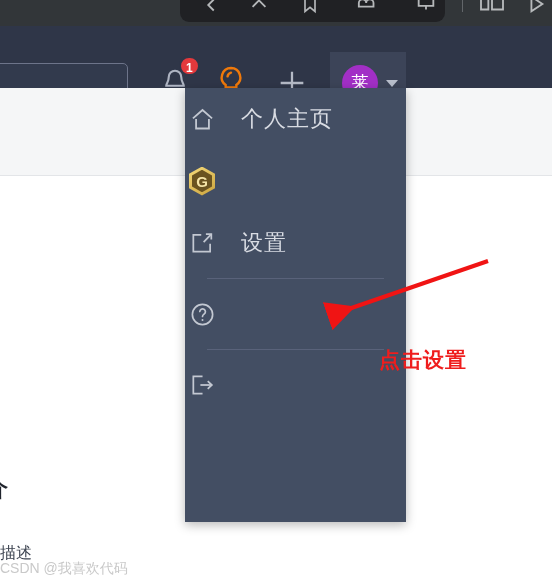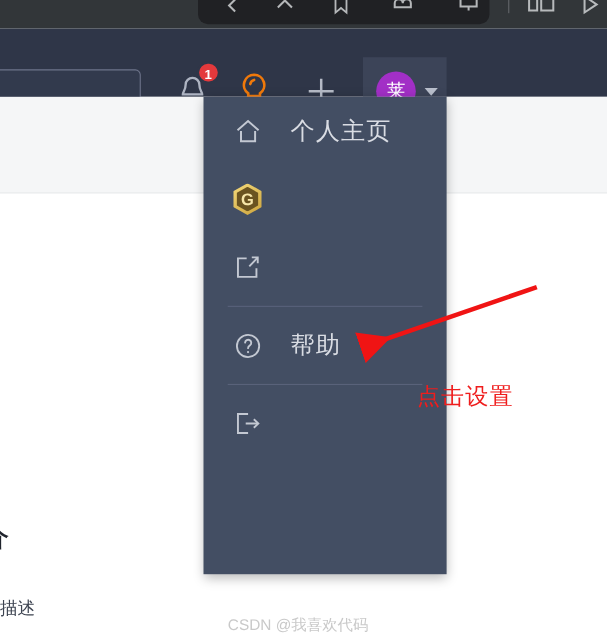--- a/index.html
+++ b/index.html
@@ -92,21 +92,21 @@
   }
   .meta-row { position:absolute; left:-16px; font-size:16px; color:#3d4451; white-space:nowrap; }
 
   
   .menu {
     position:absolute; left:185px; top:88px; width:221px; height:434px;
     background:#434e63; box-shadow:0 3px 10px rgba(0,0,0,.28);
   }
   .menu-item {
     position:relative; display:flex; align-items:center;
-    height:62px; padding-left:23px; cursor:default;
+    height:62px; cursor:default;
   }
   .menu-item .mi-icon {
     width:34px; height:34px; flex:0 0 34px;
     display:flex; align-items:center; justify-content:center;
   }
   .menu-item .mi-label {
     margin-left:22px; font-size:22px; color:#d9dce3; letter-spacing:1px;
   }
   .menu-sep { height:1px; margin:4px 22px; background:#59627a; }
 
@@ -124,28 +124,28 @@
   }
   .hexg span {
     position:relative; z-index:2; color:#f6e5a8;
     font-size:15px; font-weight:bold; line-height:1;
   }
 
   
   .anno-svg { position:absolute; left:0; top:0; width:552px; height:585px; pointer-events:none; }
   .anno-text {
     position:absolute; left:379px; top:346px;
-    font-size:21px; font-weight:normal; color:#ef1d1d; letter-spacing:1px;
+    font-size:21px; font-weight:bold; color:#ef1d1d; letter-spacing:1px;
     white-space:nowrap;
   }
 
   
   .watermark {
     position:absolute; left:0; right:10px; bottom:7px;
-    text-align:center; font-size:14px; color:#c9c9c9; white-space:nowrap;
+    text-align:left; font-size:14px; color:#c9c9c9; white-space:nowrap;
   }
 </style>
 </head>
 <body>
 
 <div id="root">
 
   <div class="browser-strip">
     <div class="browser-tabstrip"></div>
     <svg class="chrome-ico" style="left:200px;top:-6px;" width="22" height="22" viewBox="0 0 24 24" fill="none" stroke="#cfd2d4" stroke-width="2">
@@ -243,33 +243,33 @@
     </div>
 
     <div class="menu-item">
       <span class="mi-icon">
         <svg width="26" height="26" viewBox="0 0 24 24" fill="none" stroke="#c3c8d2" stroke-width="1.6">
           <path d="M19.5 12.8V20H4V4.5h7.3"></path>
             <path d="M13.5 11.2L20.4 4"></path>
             <path d="M15.6 3.7h5v5"></path>
         </svg>
       </span>
+      <span class="mi-label">设置</span>
     </div>
 
     <div class="menu-sep"></div>
 
     <div class="menu-item">
       <span class="mi-icon">
         <svg width="27" height="27" viewBox="0 0 24 24" fill="none" stroke="#c3c8d2" stroke-width="1.5">
           <circle cx="12" cy="12" r="9"></circle>
           <path d="M9.6 9.3a2.5 2.5 0 114 2.2c-.9.7-1.6 1.1-1.6 2.3" stroke-linecap="round"></path>
           <circle cx="12" cy="16.9" r=".9" fill="#c3c8d2" stroke="none"></circle>
         </svg>
       </span>
-      <span class="mi-label">帮助</span>
     </div>
 
     <div class="menu-sep"></div>
 
     <div class="menu-item">
       <span class="mi-icon">
         <svg width="26" height="26" viewBox="0 0 24 24" fill="none" stroke="#c3c8d2" stroke-width="1.6">
           <path d="M12.5 4H4v16h8.5"></path>
             <path d="M10.5 12h10"></path>
             <path d="M17.3 8.4l3.8 3.6-3.8 3.6"></path>

